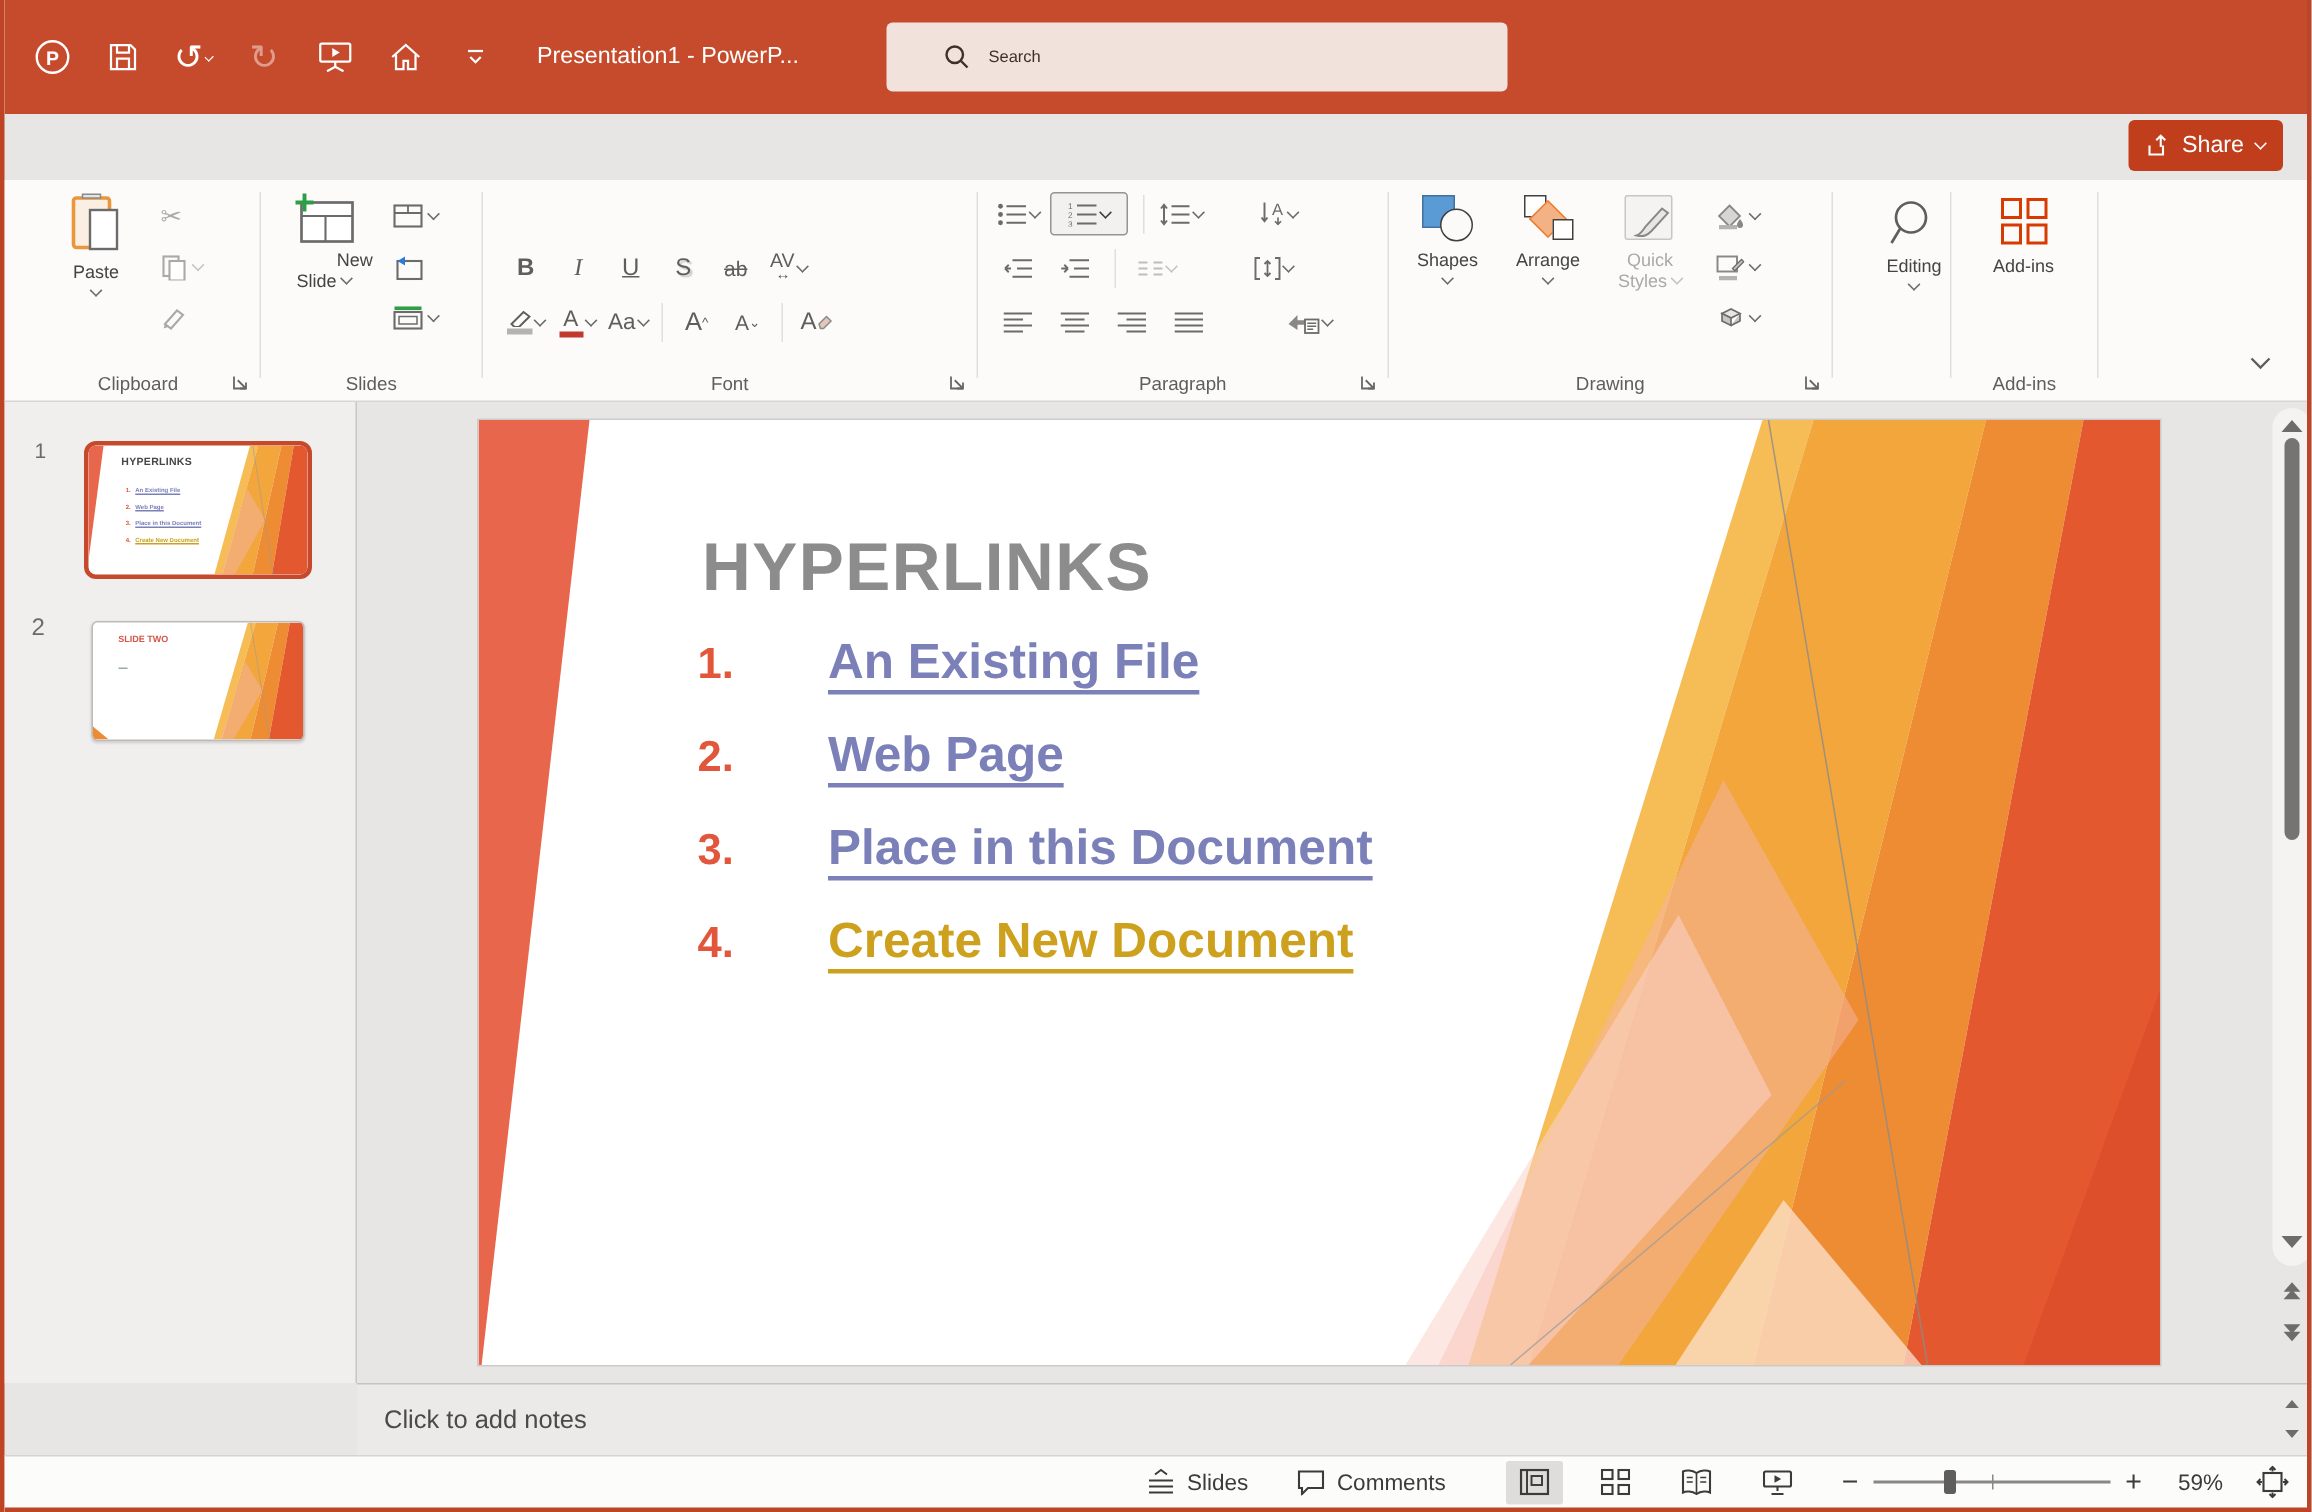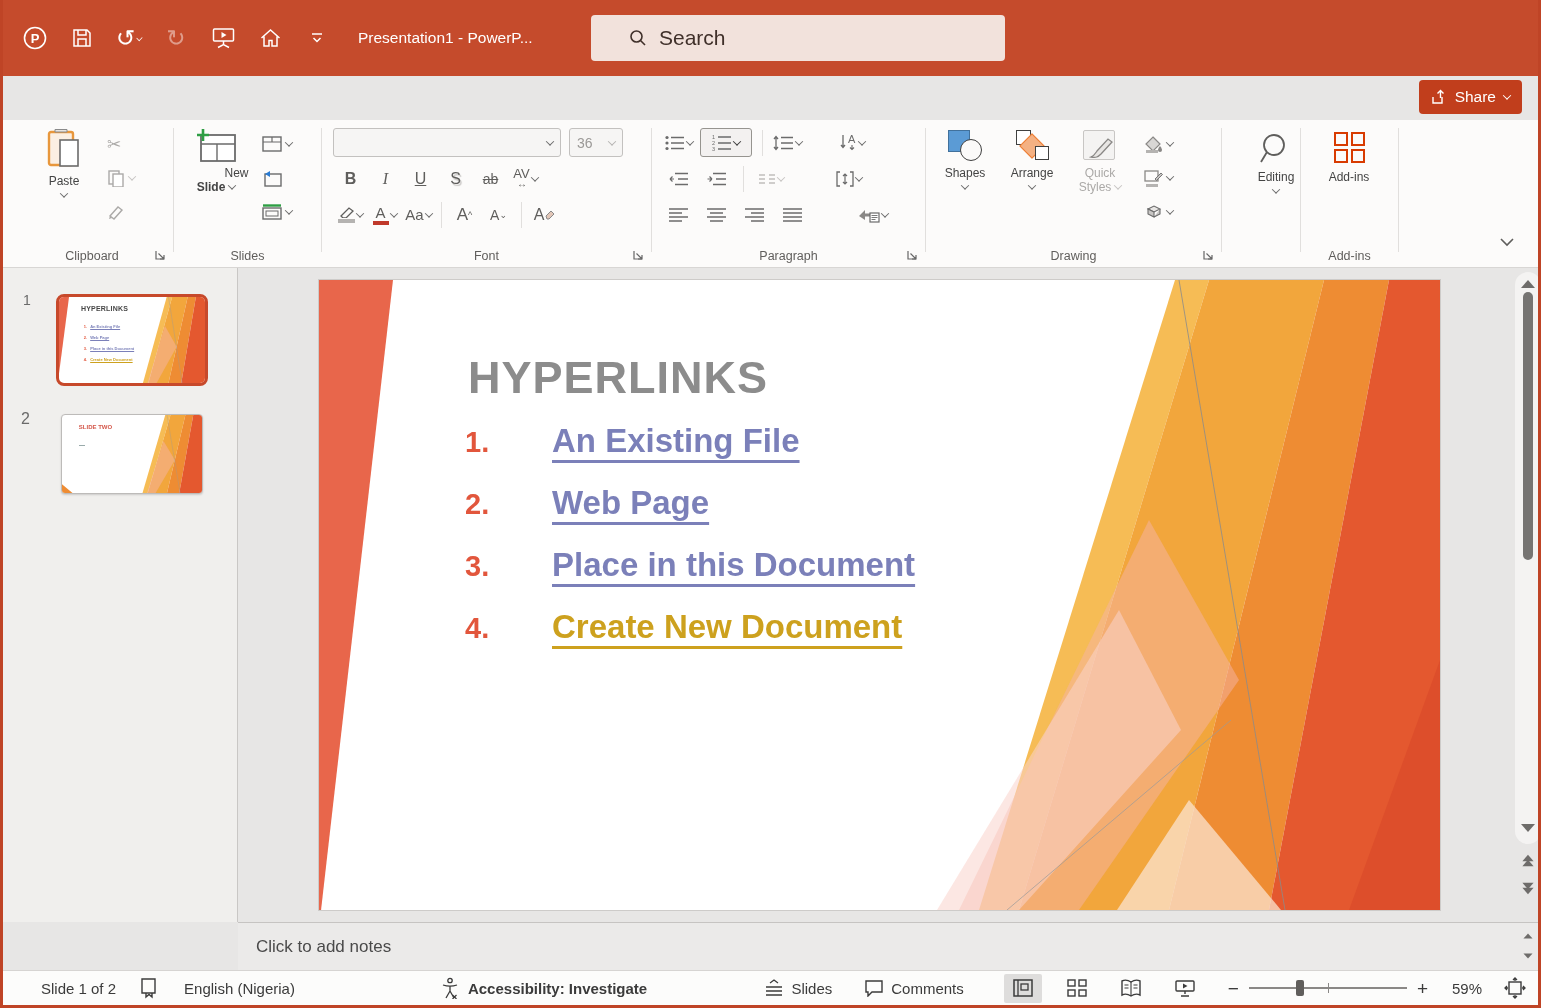--- a/index.html
+++ b/index.html
@@ -8,21 +8,21 @@
          border-left:3px solid #BF4426; border-right:3px solid #BF4426; overflow:hidden; }
 
   
   .titlebar { position:absolute; left:0; top:0; width:100%; height:76px; background:#C54B2C;
               display:flex; align-items:center; color:#fff; }
   .qat { display:flex; align-items:center; gap:21px; padding-left:19px; }
   .qat .qbtn { width:26px; height:26px; display:flex; align-items:center; justify-content:center; font-size:19px; }
   .doc-title { margin-left:28px; font-size:15.5px; color:#fff; white-space:nowrap; }
   .searchbox { position:absolute; left:588px; top:15px; width:414px; height:46px; background:#F2E2DC;
                border-radius:4px; display:flex; align-items:center; padding-left:38px; gap:12px; }
-  .searchbox input { background:transparent; border:none; outline:none; font-size:21px; color:#40302A;
+  .searchbox input { background:transparent; border:none; outline:none; font-size:11px; color:#40302A;
                      font-family:"Liberation Sans",sans-serif; width:300px; }
   .searchbox input::placeholder { color:#40302A; opacity:1; }
   .tb-right { position:absolute; right:0; top:0; height:76px; display:flex; align-items:center; padding-right:18px; }
   .user-name { font-size:15.5px; margin-right:17px; }
   .avatar { width:33px; height:33px; border-radius:50%; background:#1583D6; color:#fff; font-size:13px;
             display:flex; align-items:center; justify-content:center; margin-right:36px; }
   .wbtn { width:46px; height:76px; display:flex; align-items:center; justify-content:center; }
 
   
   .menubar { position:absolute; left:0; top:76px; width:100%; height:44px; background:#F4F2F1;
@@ -222,21 +222,21 @@
     <div class="group" style="left:171px; width:147px;">
       <div class="bigbtn" style="left:10px; top:8px; width:64px;">
         <span>
           <svg width="42" height="36" viewBox="0 0 42 36">
               <rect x="6" y="7" width="34" height="26" fill="#fff" stroke="#6b6b6b" stroke-width="1.8"></rect>
               <path d="M6 16h34M22 16v17" stroke="#6b6b6b" stroke-width="1.4"></path>
               <path d="M8 1v12M2 7h12" stroke="#2E9E44" stroke-width="2.6"></path>
             </svg>
         </span>
         <span style="margin-top:-2px;margin-left:41px;">New</span>
-        <span style="display:flex; align-items:center; gap:4px; margin-top:-4px;font-weight:bold;">
+        <span style="display:flex; align-items:center; gap:4px; margin-top:-4px;">
           <span>Slide</span>
           <span class="chev chev-c"></span>
         </span>
       </div>
       <div class="smallcol" style="left:88px; top:12px;">
         <div class="sbtn">
           <svg width="20" height="16" viewBox="0 0 20 16">
               <rect x="1" y="1" width="18" height="14" fill="none" stroke="#6b6b6b" stroke-width="1.4"></rect>
               <path d="M1 6h18M10 1v5" stroke="#6b6b6b" stroke-width="1.2"></path>
             </svg>
@@ -255,30 +255,20 @@
               <rect x="4" y="7" width="12" height="5" fill="none" stroke="#6b6b6b" stroke-width="1"></rect>
             </svg>
           <span class="chev chev-c"></span>
         </div>
       </div>
       <div class="g-label">Slides</div>
     </div>
     <div class="vsep" style="left:318px;"></div>
 
     <div class="group" style="left:319px; width:329px;">
-      <div class="row" style="left:11px; top:8px; gap:8px;">
-        <div class="combo" style="width:228px;">
-          <span></span>
-            <span class="chev chev-c"></span>
-        </div>
-        <div class="combo" style="width:54px; color:#9B9997; font-size:14px;">
-          <span>36</span>
-          <span class="chev" style="color:#B5B3B1;"></span>
-        </div>
-      </div>
       <div class="row" style="left:14px; top:44px; gap:6px;">
         <div class="glyph-btn" style="font-weight:bold;">B</div>
         <div class="glyph-btn" style="font-style:italic; font-family:'Liberation Serif',serif;">I</div>
         <div class="glyph-btn" style="text-decoration:underline;">U</div>
         <div class="glyph-btn" style="text-shadow:1.5px 1.5px 1px #c9c7c5;">S</div>
         <div class="glyph-btn" style="text-decoration:line-through; font-size:14px;">ab</div>
         <div class="glyph-btn">
           <span style="display:flex; flex-direction:column; align-items:center; line-height:.8;">
             <span style="font-size:13px;">AV</span>
             <span style="font-size:10px; letter-spacing:-1px;">↔</span>
@@ -630,40 +620,20 @@
     <span class="ph">Click to add notes</span>
   </div>
   <div class="pos" style="left:1518px; top:932px;">
       <div class="tri-up tri-sm" style="transform:scale(.65);"></div>
     </div>
   <div class="pos" style="left:1518px; top:952px;">
       <div class="tri-down tri-sm" style="transform:scale(.65);"></div>
     </div>
 
   <div class="statusbar">
-    <div class="sb-left">
-      <span>Slide 1 of 2</span>
-      <span>
-        <svg width="20" height="22" viewBox="0 0 20 22">
-            <path d="M2 2h13v14H2zM2 2v14" fill="none" stroke="#3b3b3b" stroke-width="1.4"></path>
-            <path d="M6 16v4l3-2.5 3 2.5v-4" fill="none" stroke="#3b3b3b" stroke-width="1.4"></path>
-          </svg>
-      </span>
-      <span>English (Nigeria)</span>
-      <span class="sb-item" style="margin-left:120px;">
-        <span>
-          <svg width="22" height="22" viewBox="0 0 22 22">
-              <circle cx="11" cy="3.5" r="2.2" fill="none" stroke="#3b3b3b" stroke-width="1.3"></circle>
-              <path d="M4 8c4.5 1.5 9.5 1.5 14 0M11 9v5M11 14l-4 7M11 14l4 7" fill="none" stroke="#3b3b3b" stroke-width="1.3"></path>
-              <path d="M13.5 18l4 4M17.5 18l-4 4" stroke="#3b3b3b" stroke-width="1.2"></path>
-            </svg>
-        </span>
-        <span style="font-weight:bold;">Accessibility: Investigate</span>
-      </span>
-    </div>
     <div class="sb-right">
       <span class="sb-item">
         <span>
           <svg width="20" height="18" viewBox="0 0 20 18">
               <path d="M6 4l4-3 4 3" fill="none" stroke="#3b3b3b" stroke-width="1.3"></path>
               <path d="M2 8h16M2 12h16M2 16h16" stroke="#3b3b3b" stroke-width="1.4"></path>
             </svg>
         </span>
         <span>Slides</span>
       </span>

